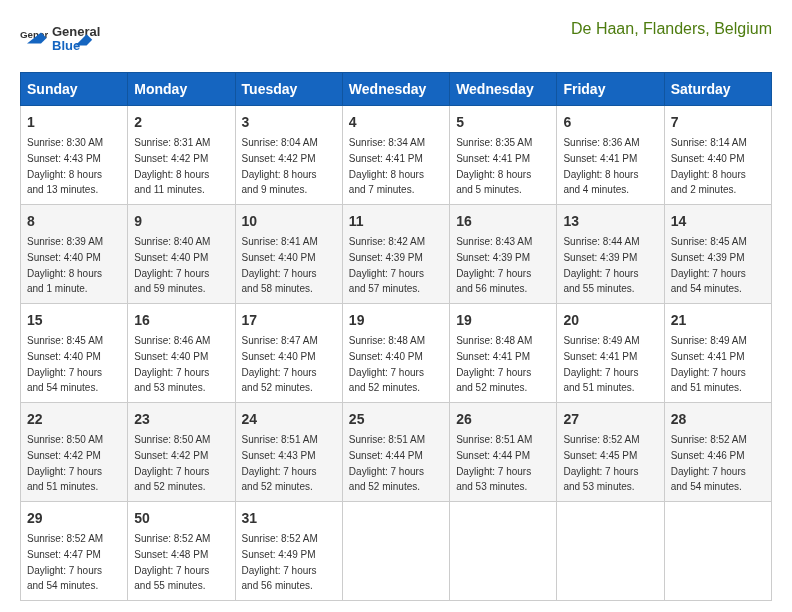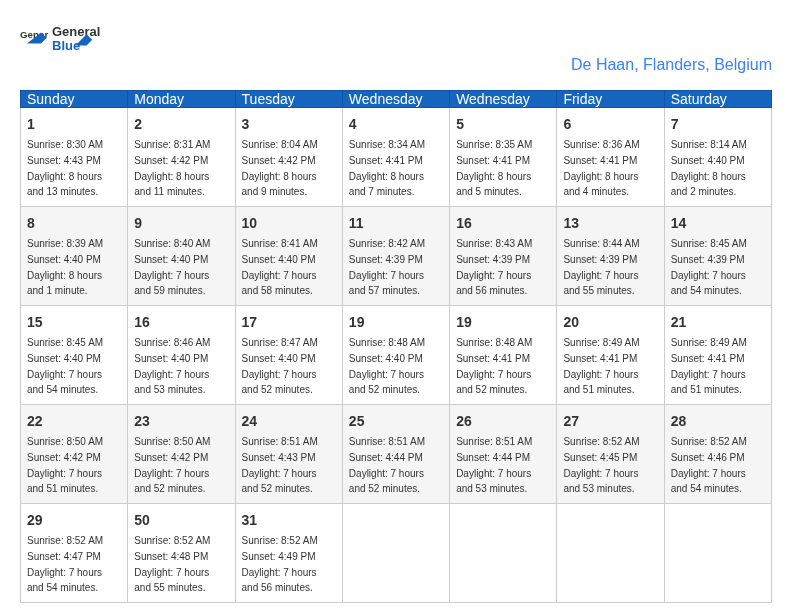--- a/index.html
+++ b/index.html
@@ -28,35 +28,34 @@
     .title-area {
       text-align: right;
     }
     .month-title {
       font-size: 36px;
       font-weight: bold;
       color: #333;
     }
     .location-title {
       font-size: 16px;
-      color: #3b82f6;
-      margin-top: 36px;
+      color: #4d7c0f;
     }
     table {
       width: 100%;
       border-collapse: collapse;
       table-layout: fixed;
     }
     thead th {
       background-color: #1565c0;
       color: #fff;
       text-align: left;
-      padding: 0 6px;
+      padding: 8px 6px;
       font-size: 14px;
-      font-weight: normal;
+      font-weight: bold;
       border: 1px solid #1055a0;
     }
     tbody td {
       vertical-align: top;
       padding: 6px 6px;
       border: 1px solid #ccc;
       font-size: 10.5px;
       color: #333;
       line-height: 1.5;
       background: #fff;

